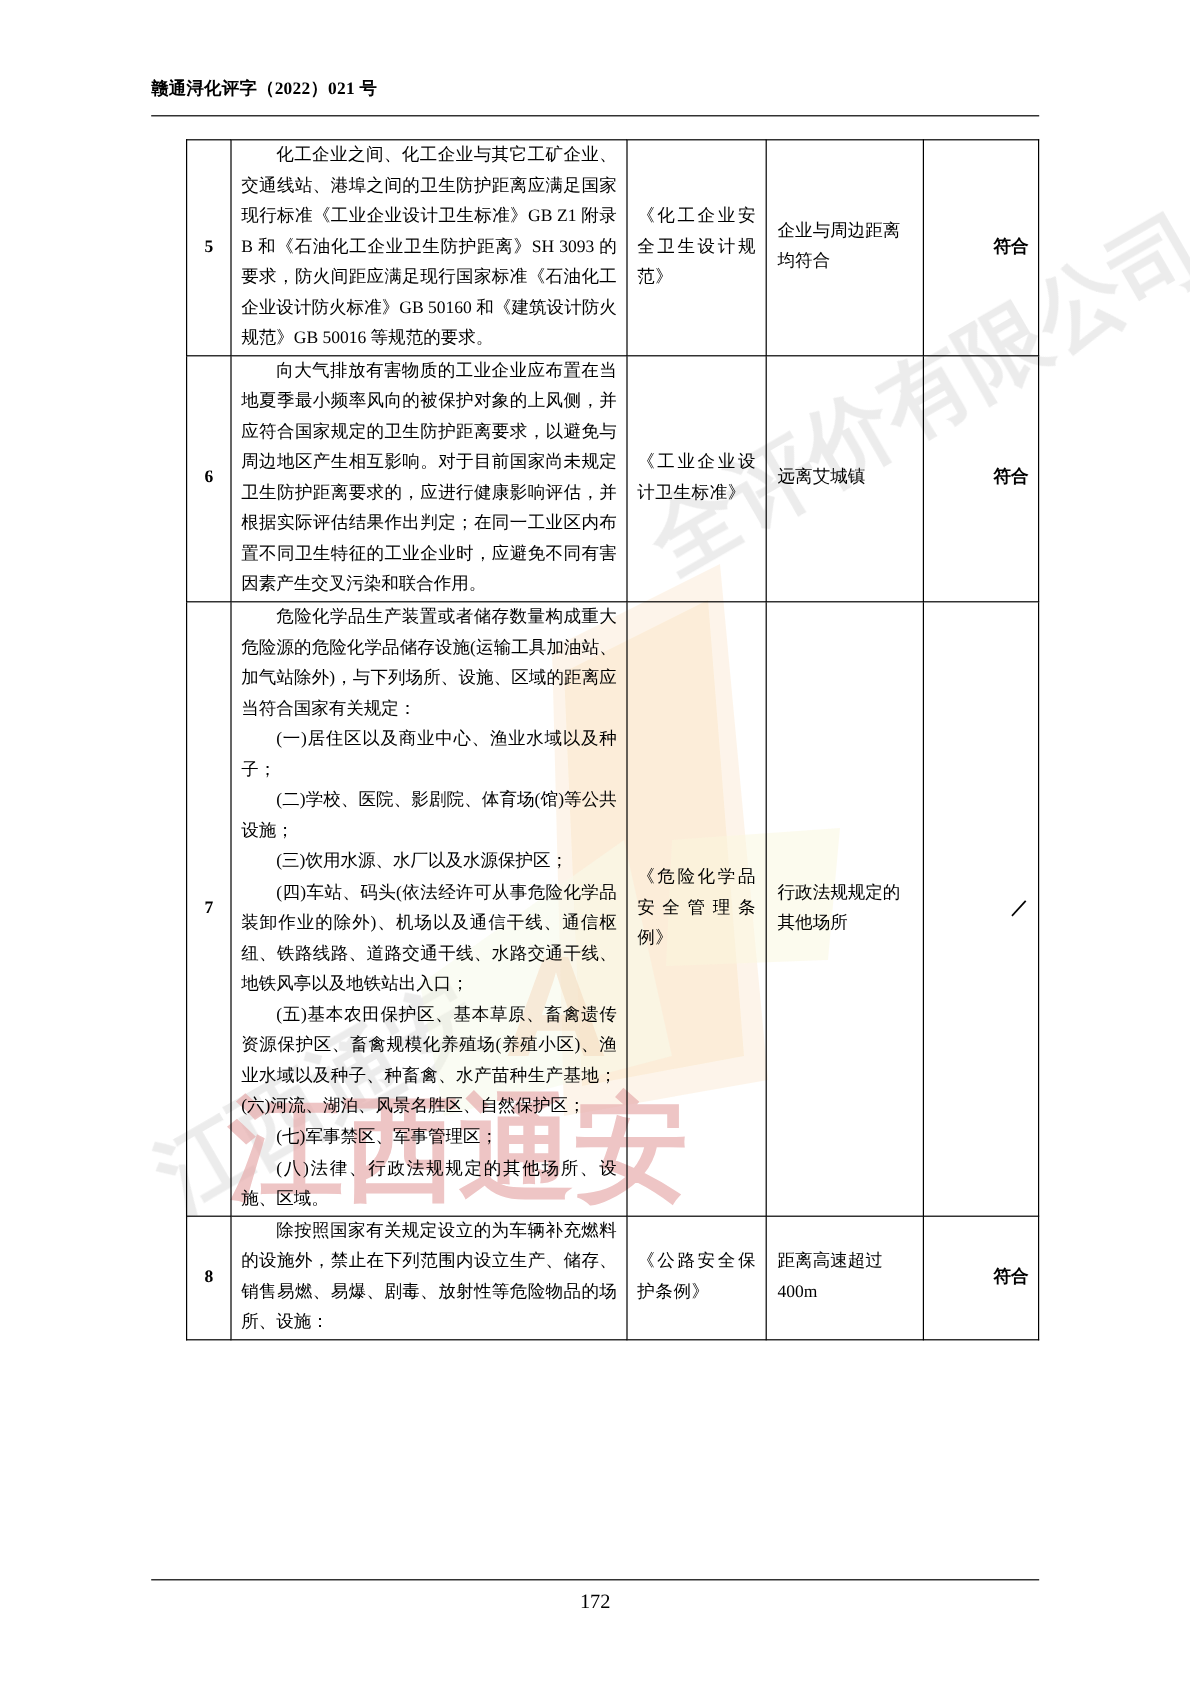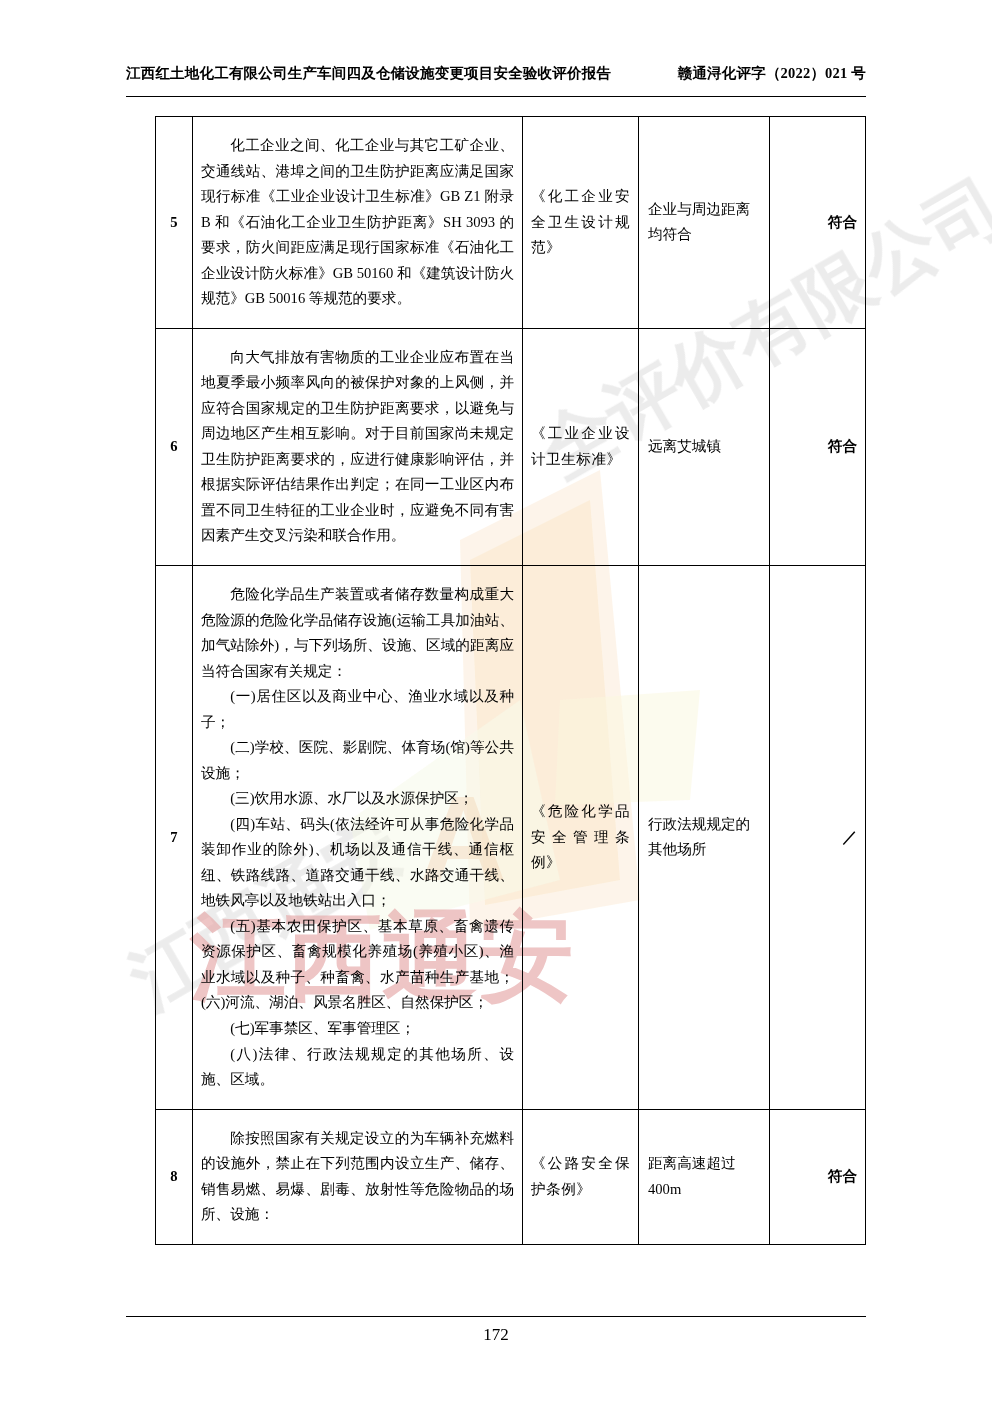--- a/index.html
+++ b/index.html
@@ -75,21 +75,21 @@
     top: 116px;
     left: 155px;
     width: 710px;
     border-collapse: collapse;
     table-layout: fixed;
     z-index: 10;
   }
   table.main td {
     border: 1px solid #000;
     vertical-align: middle;
-    padding: 16px 8px;
+    padding: 0 8px;
     font-size: 14.6px;
     line-height: 1.75;
   }
   col.c-no    { width: 37px; }
   col.c-desc  { width: 330px; }
   col.c-basis { width: 116px; }
   col.c-check { width: 131px; }
   col.c-res   { width: 96px; }
 
   td.no {
@@ -140,21 +140,20 @@
         <path d="M470 560 L590 500 L620 880 L485 905 Z" fill="#f3b35c" opacity="0.5"></path>
         <path d="M350 820 L520 700 L560 880 L370 930 Z" fill="#e8eec0" opacity="0.55"></path>
         <path d="M560 700 L700 690 L690 800 L555 805 Z" fill="#f2e7a0" opacity="0.5"></path>
       </g>
       <text x="190" y="990" font-family="'Liberation Sans', sans-serif" font-size="96" fill="#c94b4b" font-weight="bold" opacity="0.72">江西通安</text>
       <text x="420" y="880" font-family="'Liberation Sans', sans-serif" font-size="120" fill="#e08b3c" font-weight="bold" opacity="0.35">A</text>
     </g>
   </svg>
 
   <div class="header">
-    <span>江西红土地化工有限公司生产车间四及仓储设施变更项目安全验收评价报告</span>
     <span>赣通浔化评字（2022）021 号</span>
   </div>
   <div class="header-rule"></div>
 
   <table class="main">
     <colgroup>
       <col class="c-no">
         <col class="c-desc">
         <col class="c-basis">
         <col class="c-check">

